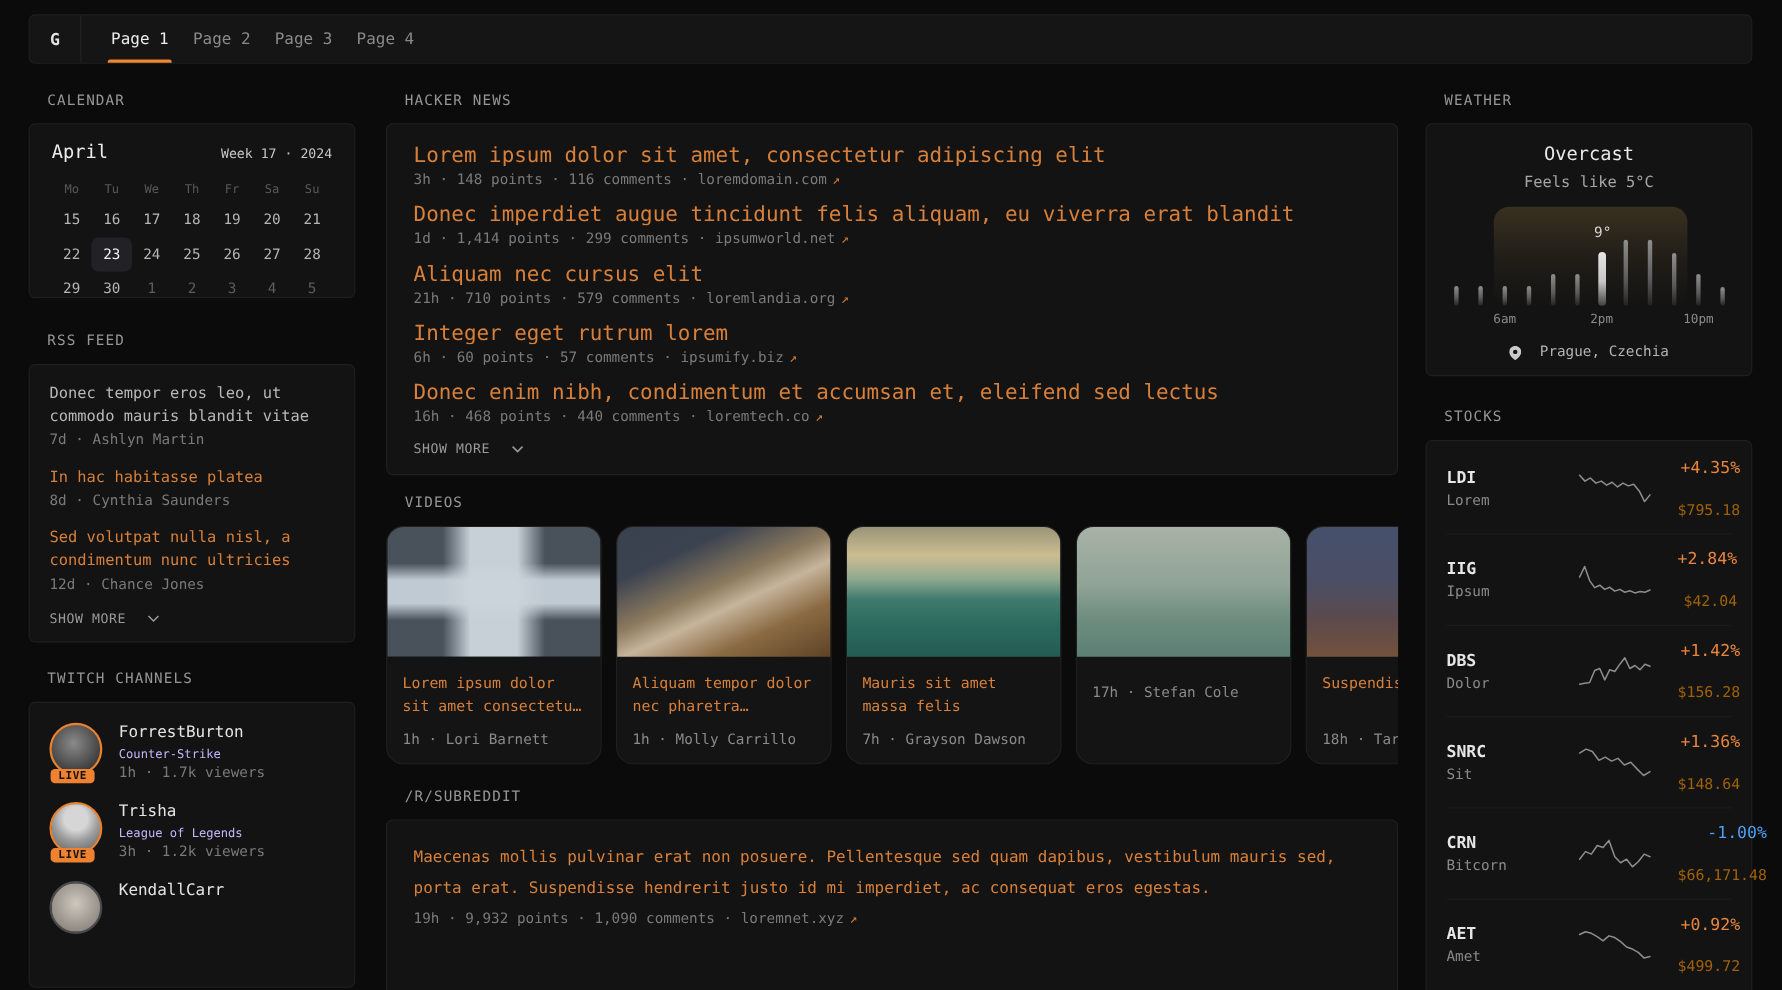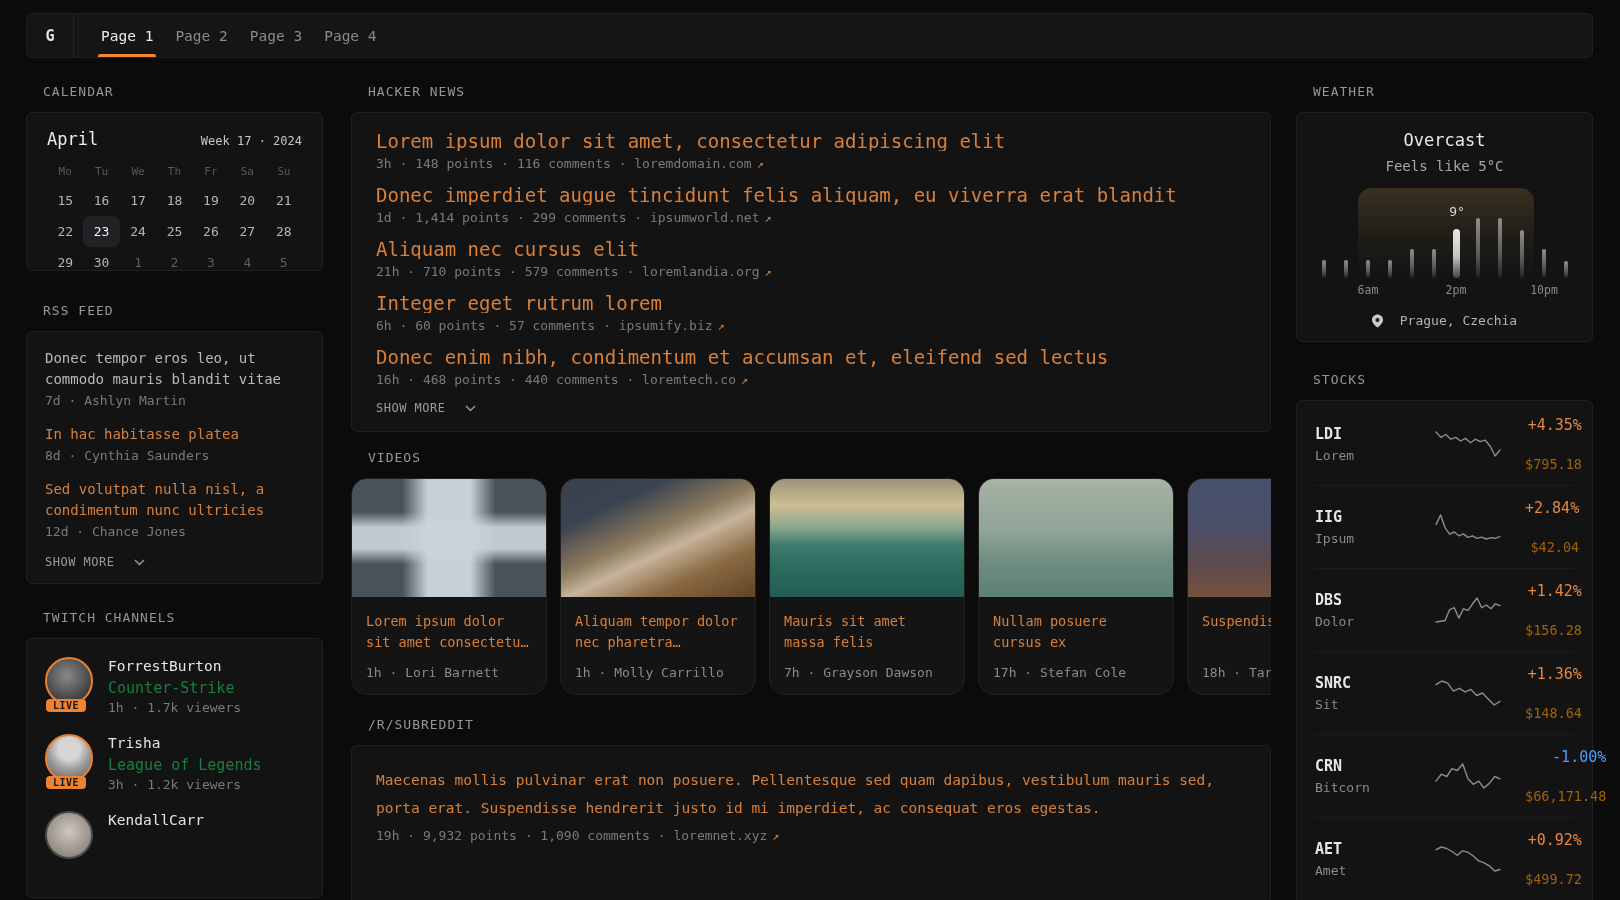--- a/index.html
+++ b/index.html
@@ -71,21 +71,21 @@
   .tw-av{width:44px;height:44px;border-radius:50%;border:2px solid #e8822e;}
   .tw-av.ring-off{border-color:#4a4a4a;}
   .tw-av.av0{background:radial-gradient(circle at 45% 38%,#8a8a8a,#3a3a3a 75%);}
   .tw-av.av1{background:radial-gradient(circle at 50% 30%,#d6d6d6 0 28%,#9a9a9a 55%,#565656 100%);}
   .tw-av.av2{background:radial-gradient(circle at 50% 42%,#cfc8bf,#8f8880 75%);}
   .tw-badge{
     position:absolute;left:1px;bottom:-7px;background:#ee8230;color:#141414;
     font-size:10px;font-weight:bold;padding:1px 7px;border-radius:4px;letter-spacing:.5px;text-align:center;
   }
   .tw-name{font-size:14.5px;color:#e4e4e4;line-height:19px;}
-  .tw-game{font-size:15px;color:#15803d;margin-top:3px;}
+  .tw-game{font-size:11px;color:#c4b5fd;margin-top:3px;}
   .tw-meta{font-size:13px;color:#7a7a7a;margin-top:3px;}
   
   .hn-card{padding:18px 24px 16px;}
   .hn-item{margin-bottom:14px;}
   .hn-title{
     display:block;font-size:19px;line-height:20px;color:#d8803a;cursor:pointer;
     white-space:nowrap;overflow:hidden;
   }
   .hn-item .item-meta{margin-top:5px;}
   .arrow{color:#d8803a;margin-left:5px;font-size:12px;}
@@ -321,21 +321,20 @@
         <div class="v-card">
           <div class="v-thumb thumb2"></div>
           <div class="v-body">
             <a class="v-title">Mauris sit amet massa felis</a>
             <div class="v-meta">7h · Grayson Dawson</div>
           </div>
         </div>
         <div class="v-card">
           <div class="v-thumb thumb3"></div>
           <div class="v-body">
-            <a class="v-title">Nullam posuere cursus ex</a>
             <div class="v-meta">17h · Stefan Cole</div>
           </div>
         </div>
         <div class="v-card">
           <div class="v-thumb thumb4"></div>
           <div class="v-body">
             <a class="v-title">Suspendisse diam</a>
             <div class="v-meta">18h · Tara</div>
           </div>
         </div>

